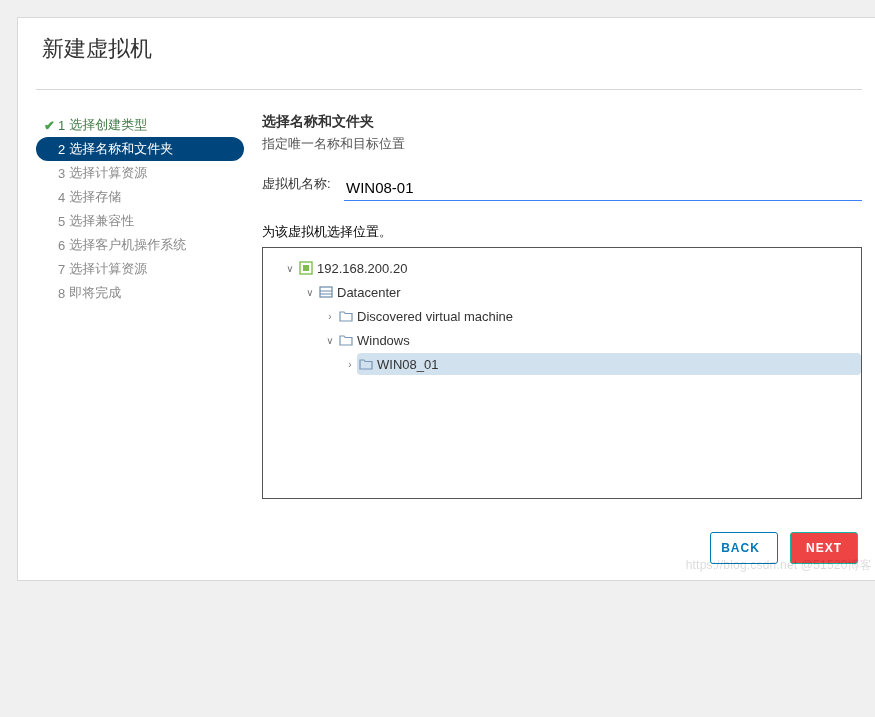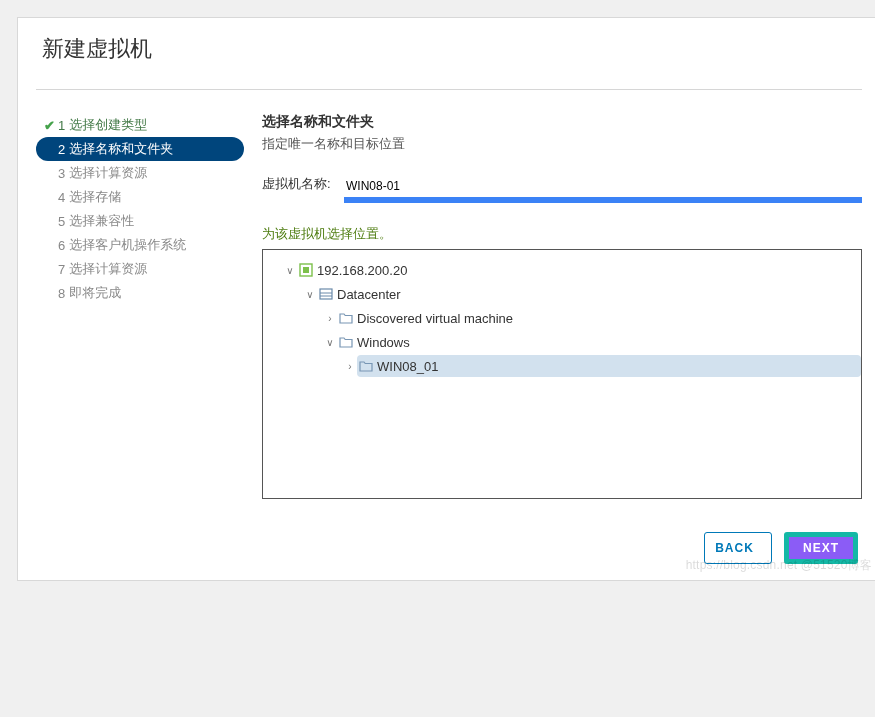--- a/index.html
+++ b/index.html
@@ -94,29 +94,29 @@
     margin-bottom: 22px;
   }
   .form-row label {
     font-size: 13px;
     color: #333;
     width: 82px;
   }
   .form-row input[type=text] {
     flex: 1 1 auto;
     border: none;
-    border-bottom: 6px solid #3b82f6;
-    font-size: 12px;
+    border-bottom: 1px solid #3b82f6;
+    font-size: 15px;
     padding: 4px 2px;
     outline: none;
     background: transparent;
   }
   .tree-label {
     font-size: 13px;
-    color: #4d7c0f;
+    color: #000000;
     margin-bottom: 6px;
   }
   .tree {
     border: 1px solid #555;
     flex: 1 1 auto;
     margin-bottom: 12px;
     overflow: auto;
     padding: 8px 0 4px 0;
     font-size: 13px;
     color: #333;
@@ -185,22 +185,22 @@
     background: transparent;
     color: #0079b8;
   }
   .btn-outline {
     border: 1px solid #0079b8;
     background: #fff;
     color: #0079b8;
     padding-left: 7px;
   }
   .btn-primary {
-    border: 5px solid #14b8a6;
-    background: #8b5cf6;
+    border: 1px solid #14b8a6;
+    background: #ef4444;
     color: #fff;
   }
   .watermark {
     position: absolute;
     right: 8px;
     bottom: 6px;
     font-size: 12px;
     color: rgba(0,0,0,0.15);
     letter-spacing: 0.2px;
     pointer-events: none;

